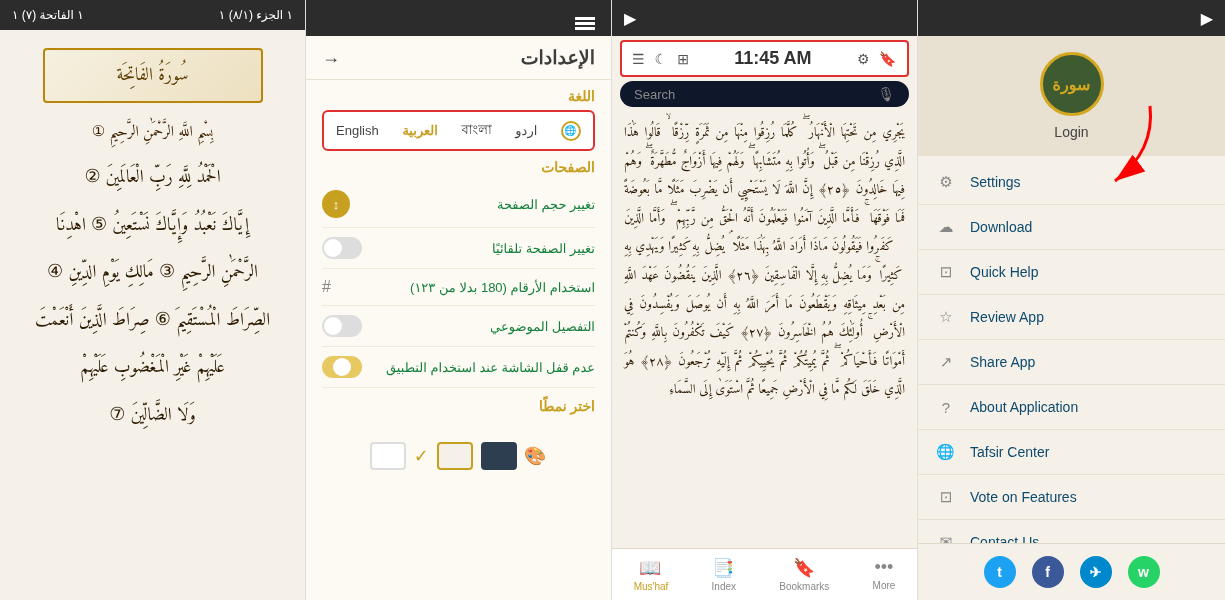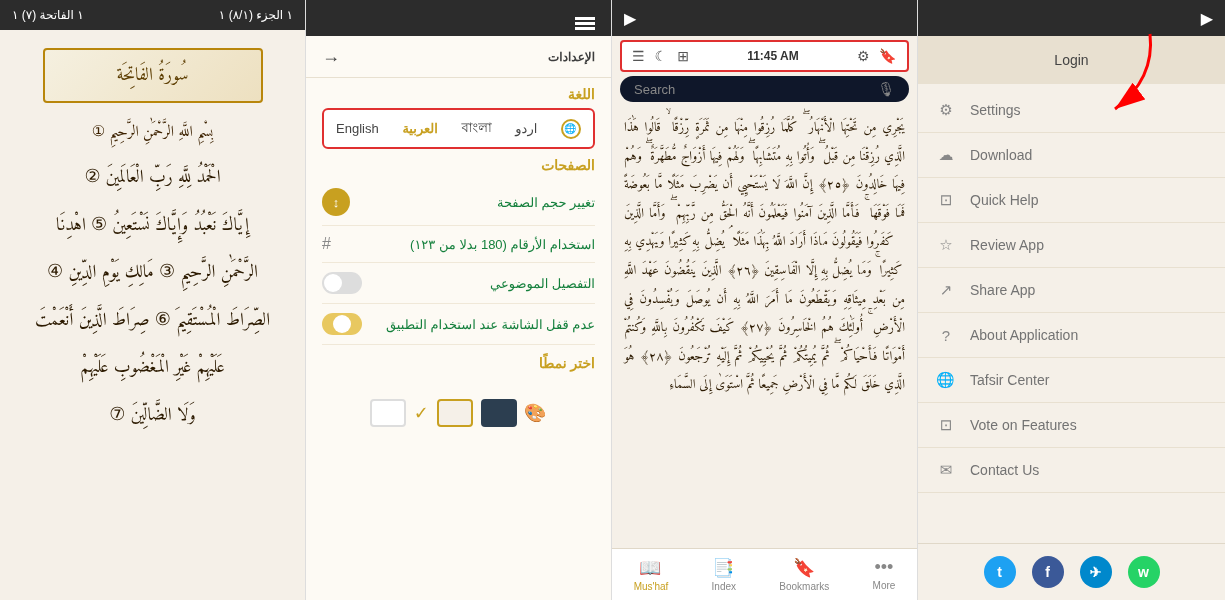--- a/index.html
+++ b/index.html
@@ -96,21 +96,21 @@
     }
     .settings-title-row {
       display: flex;
       justify-content: space-between;
       align-items: center;
       padding: 10px 16px;
       direction: rtl;
       border-bottom: 1px solid #e8e0d0;
     }
     .settings-title {
-      font-size: 12px;
+      font-size: 19px;
       color: #3d3d3d;
       font-weight: bold;
     }
     .arrow-icon {
       font-size: 18px;
       color: #3d3d3d;
     }
     .language-section {
       padding: 8px 16px 4px;
       direction: rtl;
@@ -264,21 +264,21 @@
       display: flex;
       gap: 10px;
       align-items: center;
     }
     .toolbar-icon {
       color: #555;
       font-size: 14px;
       cursor: pointer;
     }
     .time-display {
-      font-size: 12px;
+      font-size: 18px;
       color: #333;
       font-weight: bold;
     }
     .search-bar {
       background: #0f172a;
       margin: 0 8px 4px;
       border-radius: 20px;
       padding: 5px 14px;
       display: flex;
       align-items: center;
@@ -394,21 +394,21 @@
       width: 24px;
       height: 24px;
       display: flex;
       align-items: center;
       justify-content: center;
       color: #888;
       font-size: 15px;
     }
     .menu-item-label {
       font-size: 14px;
-      color: #737373;
+      color: #0c4a6e;
     }
     .menu-social {
       display: flex;
       justify-content: center;
       gap: 16px;
       padding: 12px;
       border-top: 1px solid #e0d8c8;
     }
     .social-icon {
       width: 32px;
@@ -468,20 +468,24 @@
     </div>
   </div>
   <div class="pages-section">
     <div class="section-label">الصفحات</div>
 
     <div class="setting-row">
       <span class="setting-label">تغيير حجم الصفحة</span>
       <div class="setting-icon">↕</div>
     </div>
 
+    <div class="setting-row">
+      <span class="setting-label">تغيير الصفحة تلقائيًا</span>
+      <div class="toggle"></div>
+    </div>
 
     <div class="setting-row">
       <span class="setting-label">استخدام الأرقام (180 بدلا من ١٢٣)</span>
       <span class="hash-icon">#</span>
     </div>
 
     <div class="setting-row">
       <span class="setting-label">التفصيل الموضوعي</span>
       <div class="toggle"></div>
     </div>
@@ -546,20 +550,23 @@
       <span class="footer-tab-label">More</span>
     </div>
   </div>
 </div>
 
 <div class="panel4">
   <div class="panel4-header">
     <span style="color:white;font-size:16px;">▶</span>
   </div>
   <div class="menu-top">
+    <div class="app-logo">
+      <span style="font-family: 'Traditional Arabic', serif; font-size:16px; color:#d4a820;">سورة</span>
+    </div>
     <button class="login-btn">Login</button>
   </div>
 
   <div style="position:relative;">
     <div style="position:absolute; top:-55px; right:60px; pointer-events:none; z-index:10;">
       <svg width="80" height="90" viewBox="0 0 80 90">
         <defs>
           <marker id="arrowhead" markerWidth="10" markerHeight="7" refX="10" refY="3.5" orient="auto">
             <polygon points="0 0, 10 3.5, 0 7" fill="red"></polygon>
           </marker>

